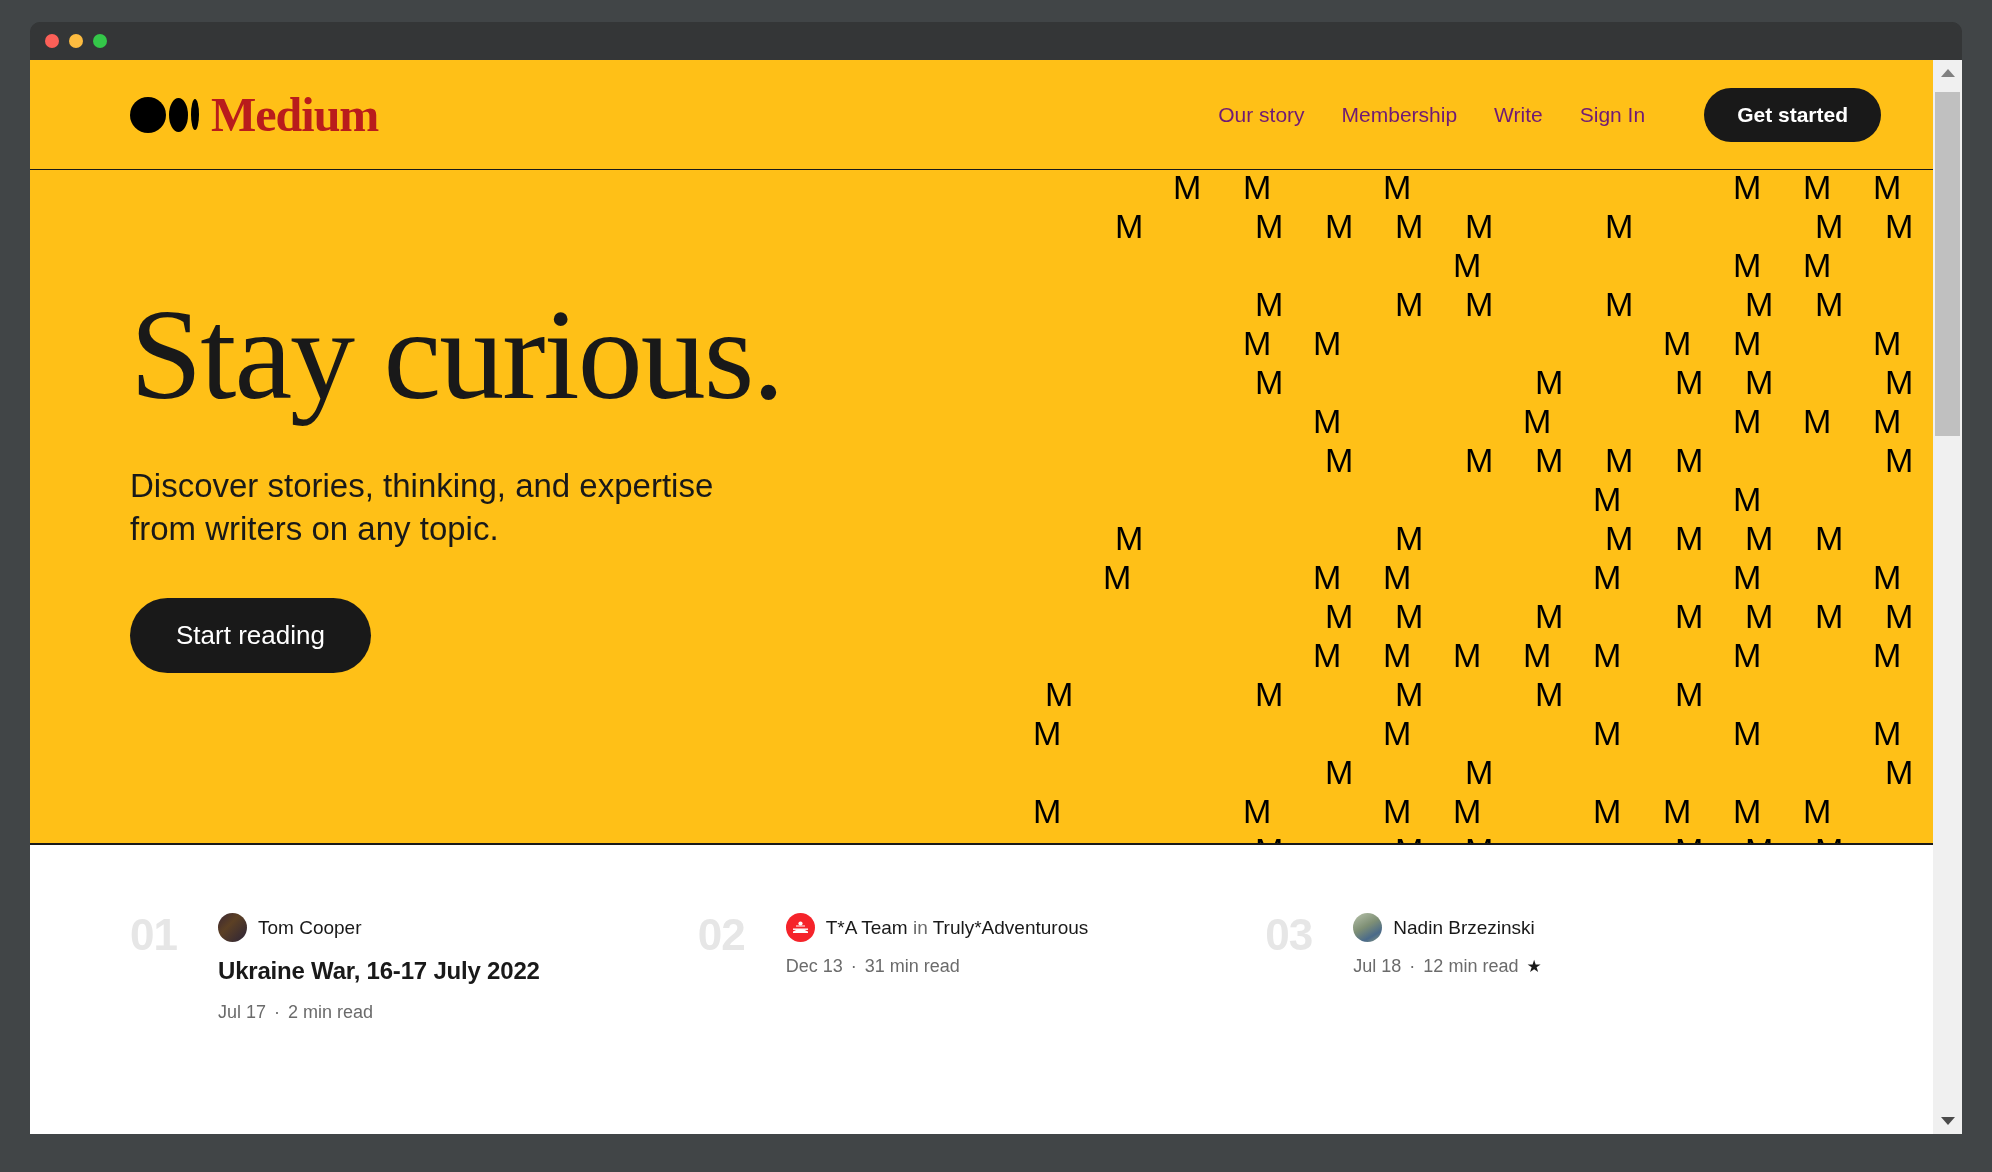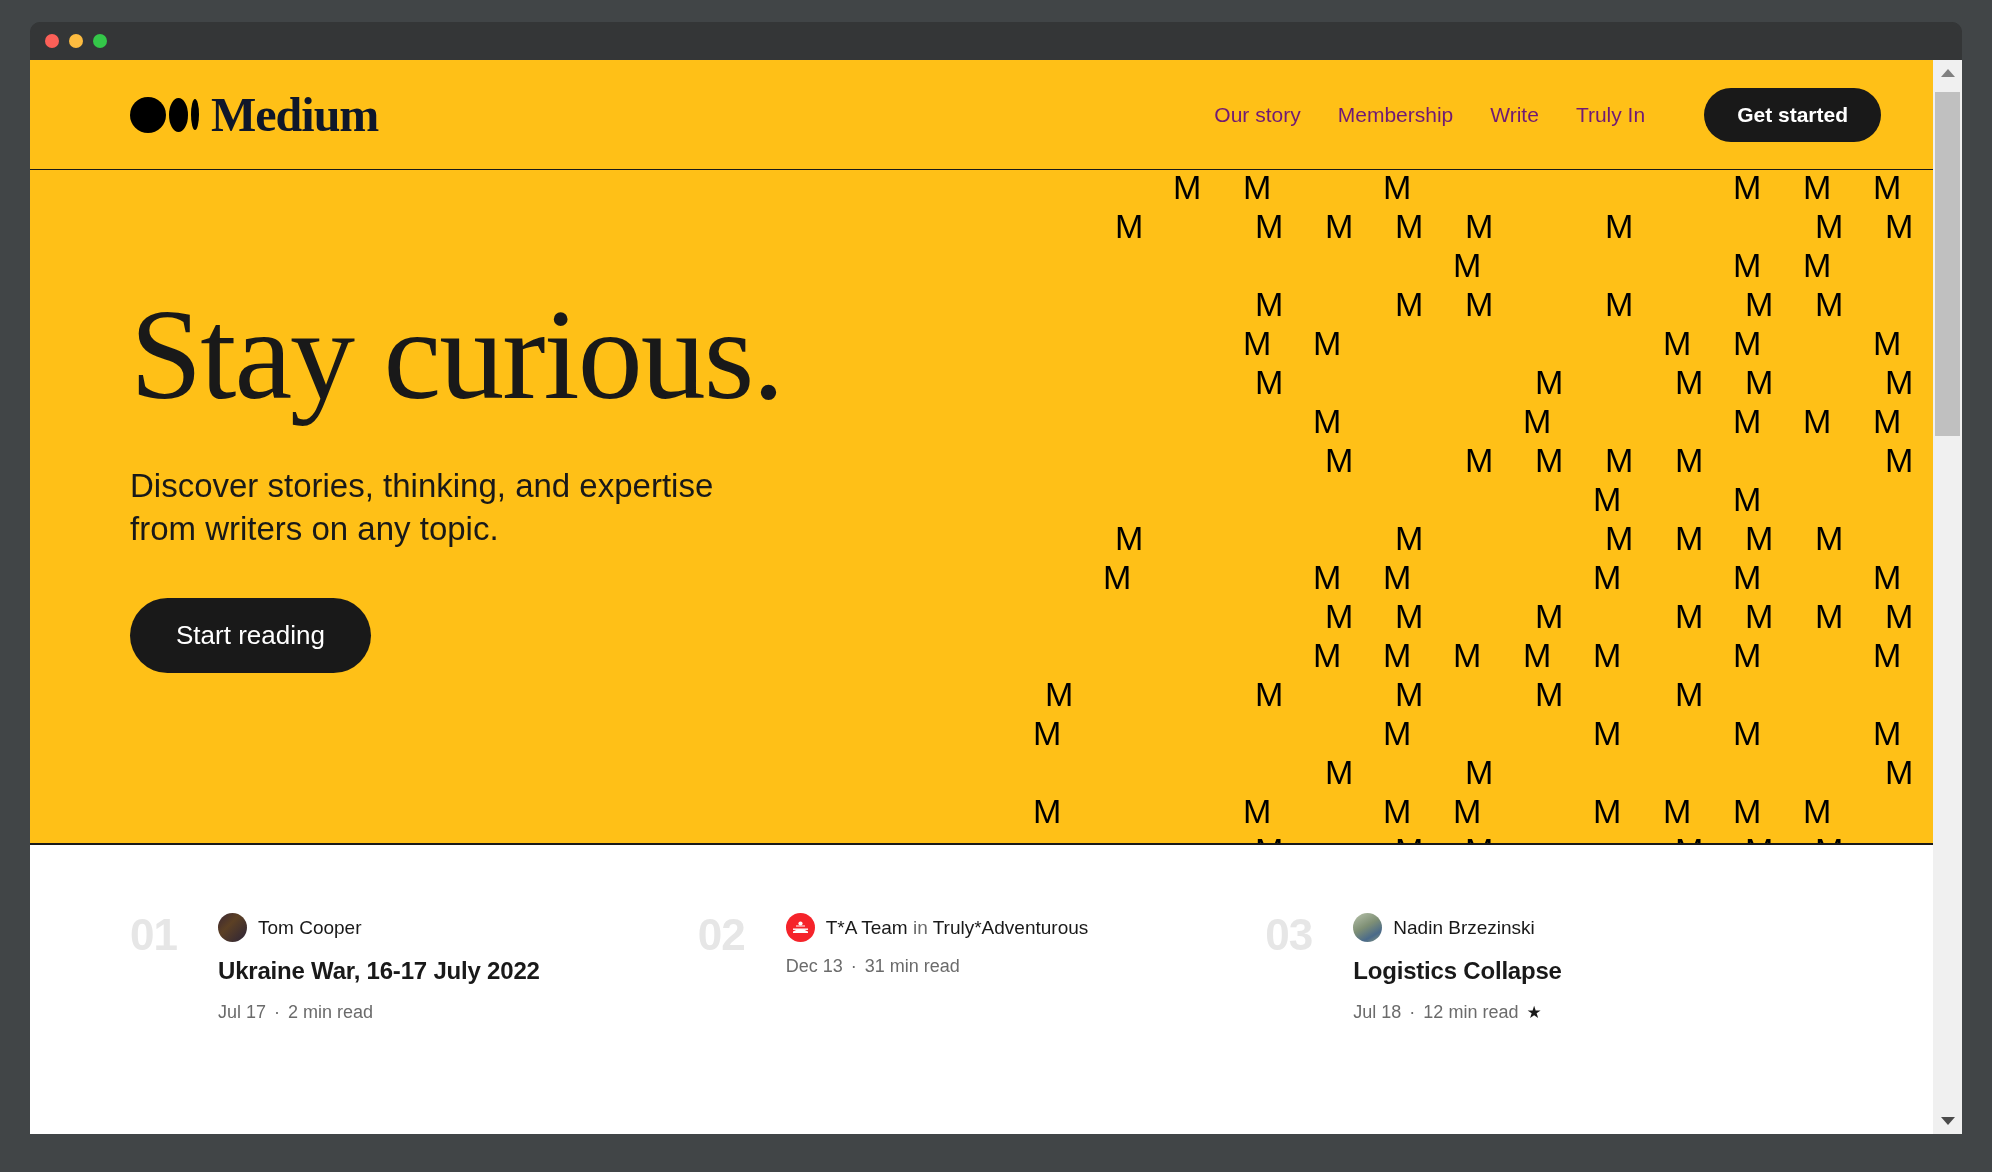--- a/index.html
+++ b/index.html
@@ -83,21 +83,21 @@
     gap: 3px;
     margin-right: 9px;
   }
   .logo-marks .e1 { width: 36px; height: 36px; background:#000; border-radius:50%; }
   .logo-marks .e2 { width: 19px; height: 34px; background:#000; border-radius:50%; }
   .logo-marks .e3 { width: 8px;  height: 31px; background:#000; border-radius:50%; }
   .logo-word {
     font-family: "Liberation Serif", serif;
     font-size: 48px;
     font-weight: 700;
-    color: #0f172a;
+    color: #b91c1c;
     letter-spacing: -1px;
     line-height: 1;
   }
 
   .nav {
     margin-left: auto;
     display: flex;
     align-items: center;
     gap: 37px;
   }
@@ -328,21 +328,21 @@
             <span class="e2"></span>
             <span class="e3"></span>
         </span>
         <span class="logo-word">Medium</span>
       </a>
 
       <nav class="nav">
         <a class="nav-link">Our story</a>
         <a class="nav-link">Membership</a>
         <a class="nav-link">Write</a>
-        <a class="nav-link">Truly In</a>
+        <a class="nav-link">Sign In</a>
         <button class="nav-cta">Get started</button>
       </nav>
     </header>
 
     <section id="hero">
       <div id="m-pattern">
           <span class="m-glyph" style="left: 140px; top: 0px;">M</span>
           <span class="m-glyph" style="left: 210px; top: 0px;">M</span>
           <span class="m-glyph" style="left: 350px; top: 0px;">M</span>
           <span class="m-glyph" style="left: 700px; top: 0px;">M</span>
@@ -495,21 +495,20 @@
           </div>
         </article>
 
         <article class="trend-card">
           <div class="trend-rank">03</div>
           <div class="trend-body">
             <div class="trend-author-row">
               <span class="avatar a3"></span>
               <span class="trend-author">Nadin Brzezinski</span>
             </div>
-            <h3 class="trend-title">Logistics Collapse</h3>
             <div class="trend-meta">
               <span>Jul 18</span>
               <span>·</span>
               <span>12 min read</span>
               <span class="star">★</span>
             </div>
           </div>
         </article>
 
       </div>

